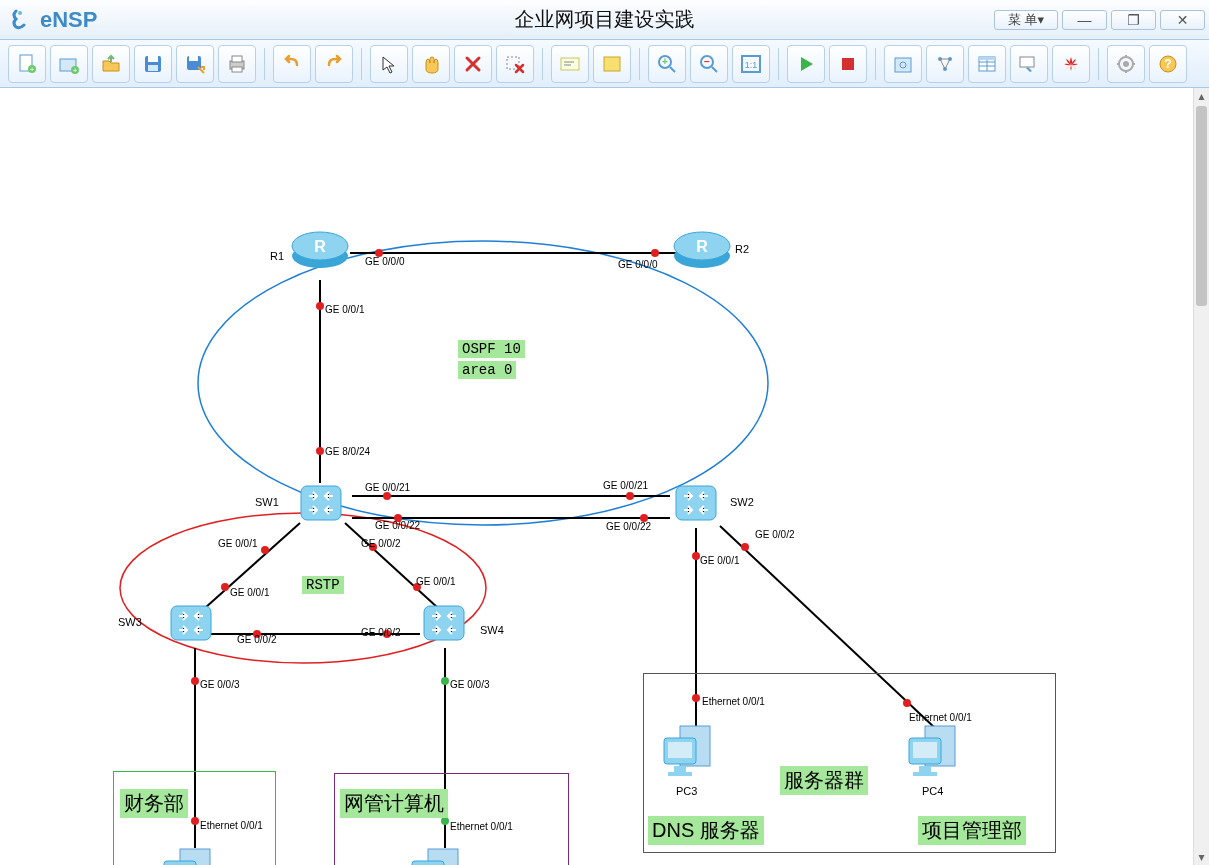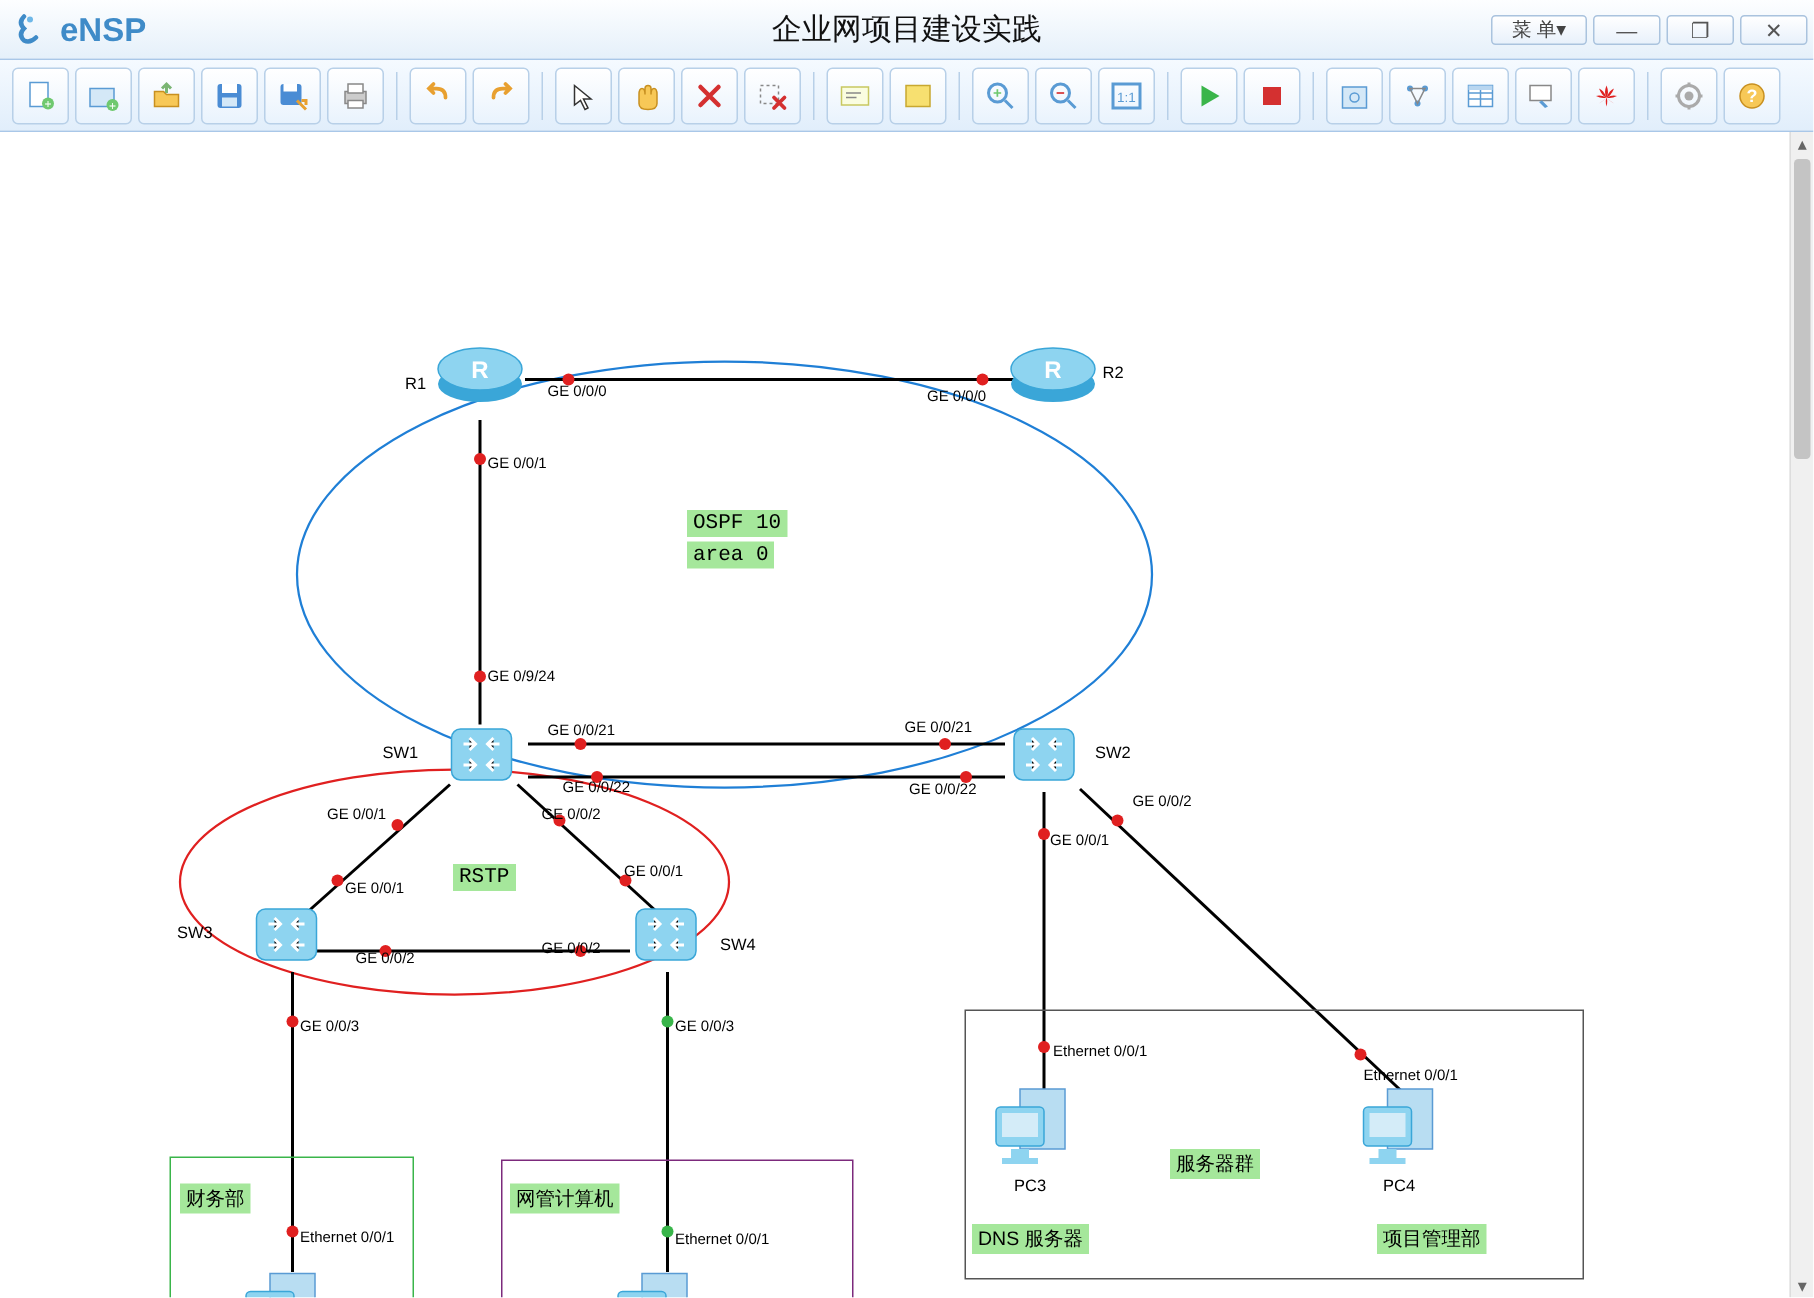--- a/index.html
+++ b/index.html
@@ -23,21 +23,21 @@
 
 .canvas-wrap { position: relative; width: 1209px; height: 777px; overflow: hidden; background: #fff; }
 .canvas-wrap .scrollbar { position: absolute; right: 0; top: 0; bottom: 0; width: 16px; background: #f0f0f0; border-left: 1px solid #ddd; }
 .canvas-wrap .scrollbar .thumb { position: absolute; top: 18px; left: 2px; right: 2px; height: 200px; background: #c4c4c4; border-radius: 3px; }
 .canvas-wrap .scrollbar .arrow-up { position: absolute; top: 0; left: 0; right: 0; height: 16px; display:flex;align-items:center;justify-content:center;color:#666;}
 .canvas-wrap .scrollbar .arrow-down { position: absolute; bottom: 0; left: 0; right: 0; height: 16px; display:flex;align-items:center;justify-content:center;color:#666;}
 
 .topo { position: absolute; inset: 0; }
 .device-label { position: absolute; font-size: 11px; color: #000; white-space: nowrap; }
 .port-label { position: absolute; font-size: 10px; color: #000; white-space: nowrap; }
-.green-label { position: absolute; background: #a5e79b; color: #000; font-size: 13px; padding: 1px 4px; white-space: nowrap; }
+.green-label { position: absolute; background: #a5e79b; color: #000; font-size: 20px; padding: 1px 4px; white-space: nowrap; }
 .mono-label { font-family: "Courier New", monospace; font-size: 14px; }
 
 .zone-box { position: absolute; background: transparent; }
 .zone-green { border: 1px solid #3ab54a; }
 .zone-purple { border: 1px solid #7c2a7c; }
 .zone-gray { border: 1px solid #555; }
 
 .router-icon, .switch-icon, .pc-icon { position: absolute; }
 
 </style>
@@ -404,21 +404,21 @@
   <span class="device-label" style="left:730px;top:408px">SW2</span>
   <span class="device-label" style="left:118px;top:528px">SW3</span>
   <span class="device-label" style="left:480px;top:536px">SW4</span>
 
   <span class="device-label" style="left:676px;top:697px">PC3</span>
   <span class="device-label" style="left:922px;top:697px">PC4</span>
 
   <span class="port-label" style="left:365px;top:168px">GE 0/0/0</span>
   <span class="port-label" style="left:618px;top:171px">GE 0/0/0</span>
   <span class="port-label" style="left:325px;top:216px">GE 0/0/1</span>
-  <span class="port-label" style="left:325px;top:358px">GE 0/9/24</span>
+  <span class="port-label" style="left:325px;top:358px">GE 8/0/24</span>
   <span class="port-label" style="left:365px;top:394px">GE 0/0/21</span>
   <span class="port-label" style="left:603px;top:392px">GE 0/0/21</span>
   <span class="port-label" style="left:375px;top:432px">GE 0/0/22</span>
   <span class="port-label" style="left:606px;top:433px">GE 0/0/22</span>
   <span class="port-label" style="left:218px;top:450px">GE 0/0/1</span>
   <span class="port-label" style="left:361px;top:450px">GE 0/0/2</span>
   <span class="port-label" style="left:230px;top:499px">GE 0/0/1</span>
   <span class="port-label" style="left:416px;top:488px">GE 0/0/1</span>
   <span class="port-label" style="left:237px;top:546px">GE 0/0/2</span>
   <span class="port-label" style="left:361px;top:539px">GE 0/0/2</span>

